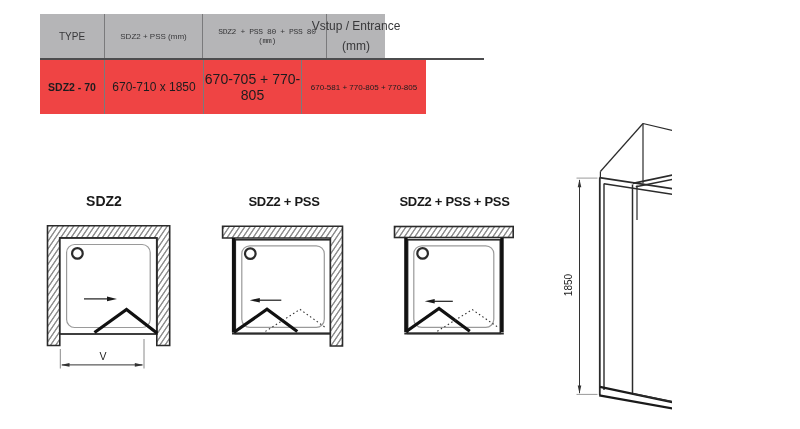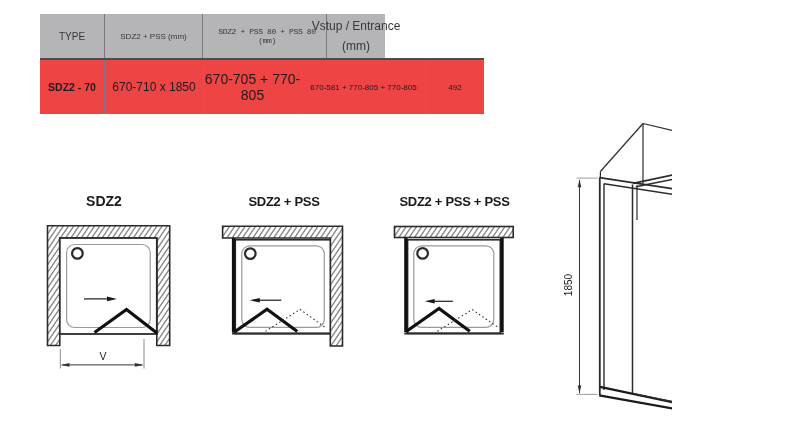--- a/index.html
+++ b/index.html
@@ -33,21 +33,20 @@
       <div class="cell c3" style="font-size:8px;">SDZ2 + PSS (mm)</div>
       <div class="cell c4" style="font-size:8px;letter-spacing:-0.38px;padding-left:5px;font-family:Liberation Mono, monospace;">SDZ2 + PSS 80 + PSS 80 (mm)</div>
       <div class="cell c5" style="font-size:12px;line-height:1.7;white-space:nowrap;">Vstup / Entrance<br>(mm)</div>
     </div>
 
     <div class="row dat">
       <div class="cell c1" style="font-size:10.5px;font-weight:bold;">SDZ2 - 70</div>
       <div class="cell c2" style="font-size:12px;">670-710 x 1850</div>
       <div class="cell c3" style="font-size:14px;">670-705 + 770-805</div>
       <div class="cell c4" style="font-size:8px;">670-581 + 770-805 + 770-805</div>
-      <div class="cell c5" style="font-size:8px;">492</div>
     </div>
   </div>
 
   <svg width="800" height="429" viewBox="0 0 800 429">
     <defs>
       <pattern id="hatch" patternUnits="userSpaceOnUse" width="5.2" height="12" patternTransform="skewX(-34)">
         <path d="M2.6,-1 V13" stroke="#3a3a3a" stroke-width="1"></path>
       </pattern>
     </defs>
 

